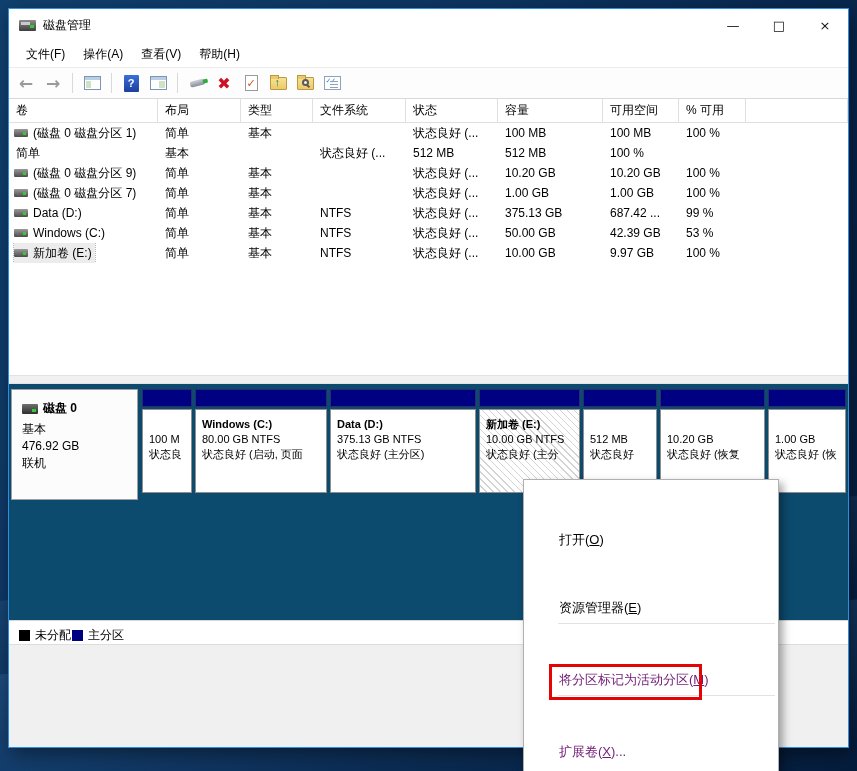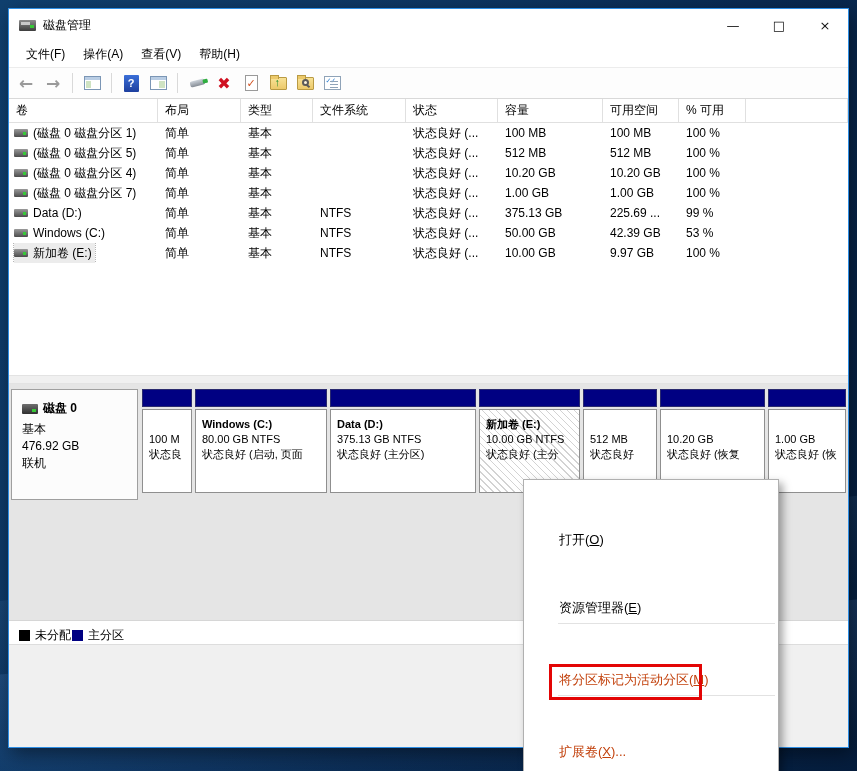--- a/index.html
+++ b/index.html
@@ -66,21 +66,21 @@
   .vcell { line-height:20px; padding-left:7px; white-space:nowrap; overflow:hidden; font-size:12px; }
   .vcell.first { display:flex; align-items:center; gap:5px; padding-left:5px; }
   .drive-ico { flex:none; width:14px; height:8px; background:linear-gradient(#9a9a9a,#4c4c4c); border-radius:1px; position:relative; }
   .drive-ico:after { content:""; position:absolute; right:2px; bottom:2px; width:3px; height:3px; background:#37c837; }
   .vrow.selected .sel-wrap { background:#ececec; outline:1px dotted #b5b5b5; padding:0 3px 0 0; display:flex; align-items:center; gap:5px; }
 
   
   .splitter { height:9px; background:#f0f0f0; border-top:1px solid #e3e3e3; border-bottom:1px solid #e3e3e3; flex:none; }
 
   
-  .graph { height:236px; flex:none; background:#e5e5e5; position:relative; padding-top:5px; }
+  .graph { height:236px; flex:none; background:#0c4a6e; position:relative; padding-top:5px; }
   .disk-row { display:flex; }
   .disk-info { width:127px; height:111px; margin-left:2px; border:1px solid #9f9f9f; background:#fcfcfc; padding:10px 0 0 10px; flex:none; }
   .disk-info .dname { font-weight:bold; display:flex; align-items:center; gap:5px; margin-bottom:4px; }
   .disk-ico { width:16px; height:10px; background:linear-gradient(#6f6f6f,#2f2f2f); border-radius:1px; position:relative; }
   .disk-ico:after { content:""; position:absolute; right:2px; bottom:2px; width:4px; height:3px; background:#37c837; }
   .disk-info div { line-height:17px; font-size:12px; }
   .parts { display:flex; gap:3px; margin-left:4px; }
   .part { flex:none; }
   .pbar { height:18px; background:#000082; margin-bottom:2px; border:1px solid #2a2a6e; }
   .pbox { height:84px; border:1px solid #8f8f8f; background:#fff; padding:7px 5px 0 6px; overflow:hidden; }
@@ -93,21 +93,21 @@
   .legend { height:24px; border-top:1px solid #d6d6d6; display:flex; align-items:flex-end; gap:1px;
     padding-left:10px; background:#fff; flex:none; }
   .lg-item { display:flex; align-items:center; gap:5px; font-size:12px; }
   .sq { width:11px; height:11px; display:inline-block; }
   .statusbar { flex:1; background:#f0f0f0; border-top:1px solid #dddddd; }
 
   
   .ctx { position:absolute; left:523px; top:479px; width:256px; height:310px; background:#fff;
     border:1px solid #b0b0b0; box-shadow:4px 4px 8px rgba(0,0,0,.35); padding-top:4px; z-index:50; }
   .ci { height:24px; line-height:24px; padding-left:35px; font-size:13px; white-space:nowrap;margin-top:44px; }
-  .ci.disabled { color:#c2410c; }
+  .ci.disabled { color:#701a75; }
   .csep { height:1px; background:#e2e2e2; margin:3px 3px 3px 34px; }
   .mn { text-decoration:underline; }
 
   .red-box { position:absolute; left:549px; top:664px; width:153px; height:36px;
     border:3px solid #e30505; z-index:60; pointer-events:none; }
 </style>
 </head>
 <body>
 
 <div class="screen">
@@ -199,37 +199,33 @@
         <span class="vcell">简单</span>
         <span class="vcell">基本</span>
         <span class="vcell"></span>
         <span class="vcell">状态良好 (...</span>
         <span class="vcell">100 MB</span>
         <span class="vcell">100 MB</span>
         <span class="vcell">100 %</span>
         <span class="vcell"></span>
       </div>
       <div class="grid vrow">
-        <span class="vcell first">
-            <span class="drive-ico"></span>
-            <span>(磁盘 0 磁盘分区 5)</span>
-          </span>
         <span class="vcell">简单</span>
         <span class="vcell">基本</span>
         <span class="vcell"></span>
         <span class="vcell">状态良好 (...</span>
         <span class="vcell">512 MB</span>
         <span class="vcell">512 MB</span>
         <span class="vcell">100 %</span>
         <span class="vcell"></span>
       </div>
       <div class="grid vrow">
         <span class="vcell first">
             <span class="drive-ico"></span>
-            <span>(磁盘 0 磁盘分区 4)</span>
+            <span>(磁盘 0 磁盘分区 9)</span>
           </span>
         <span class="vcell">简单</span>
         <span class="vcell">基本</span>
         <span class="vcell"></span>
         <span class="vcell">状态良好 (...</span>
         <span class="vcell">10.20 GB</span>
         <span class="vcell">10.20 GB</span>
         <span class="vcell">100 %</span>
         <span class="vcell"></span>
       </div>
@@ -250,21 +246,21 @@
       <div class="grid vrow">
         <span class="vcell first">
             <span class="drive-ico"></span>
             <span>Data (D:)</span>
           </span>
         <span class="vcell">简单</span>
         <span class="vcell">基本</span>
         <span class="vcell">NTFS</span>
         <span class="vcell">状态良好 (...</span>
         <span class="vcell">375.13 GB</span>
-        <span class="vcell">225.69 ...</span>
+        <span class="vcell">687.42 ...</span>
         <span class="vcell">99 %</span>
         <span class="vcell"></span>
       </div>
       <div class="grid vrow">
         <span class="vcell first">
             <span class="drive-ico"></span>
             <span>Windows (C:)</span>
           </span>
         <span class="vcell">简单</span>
         <span class="vcell">基本</span>

